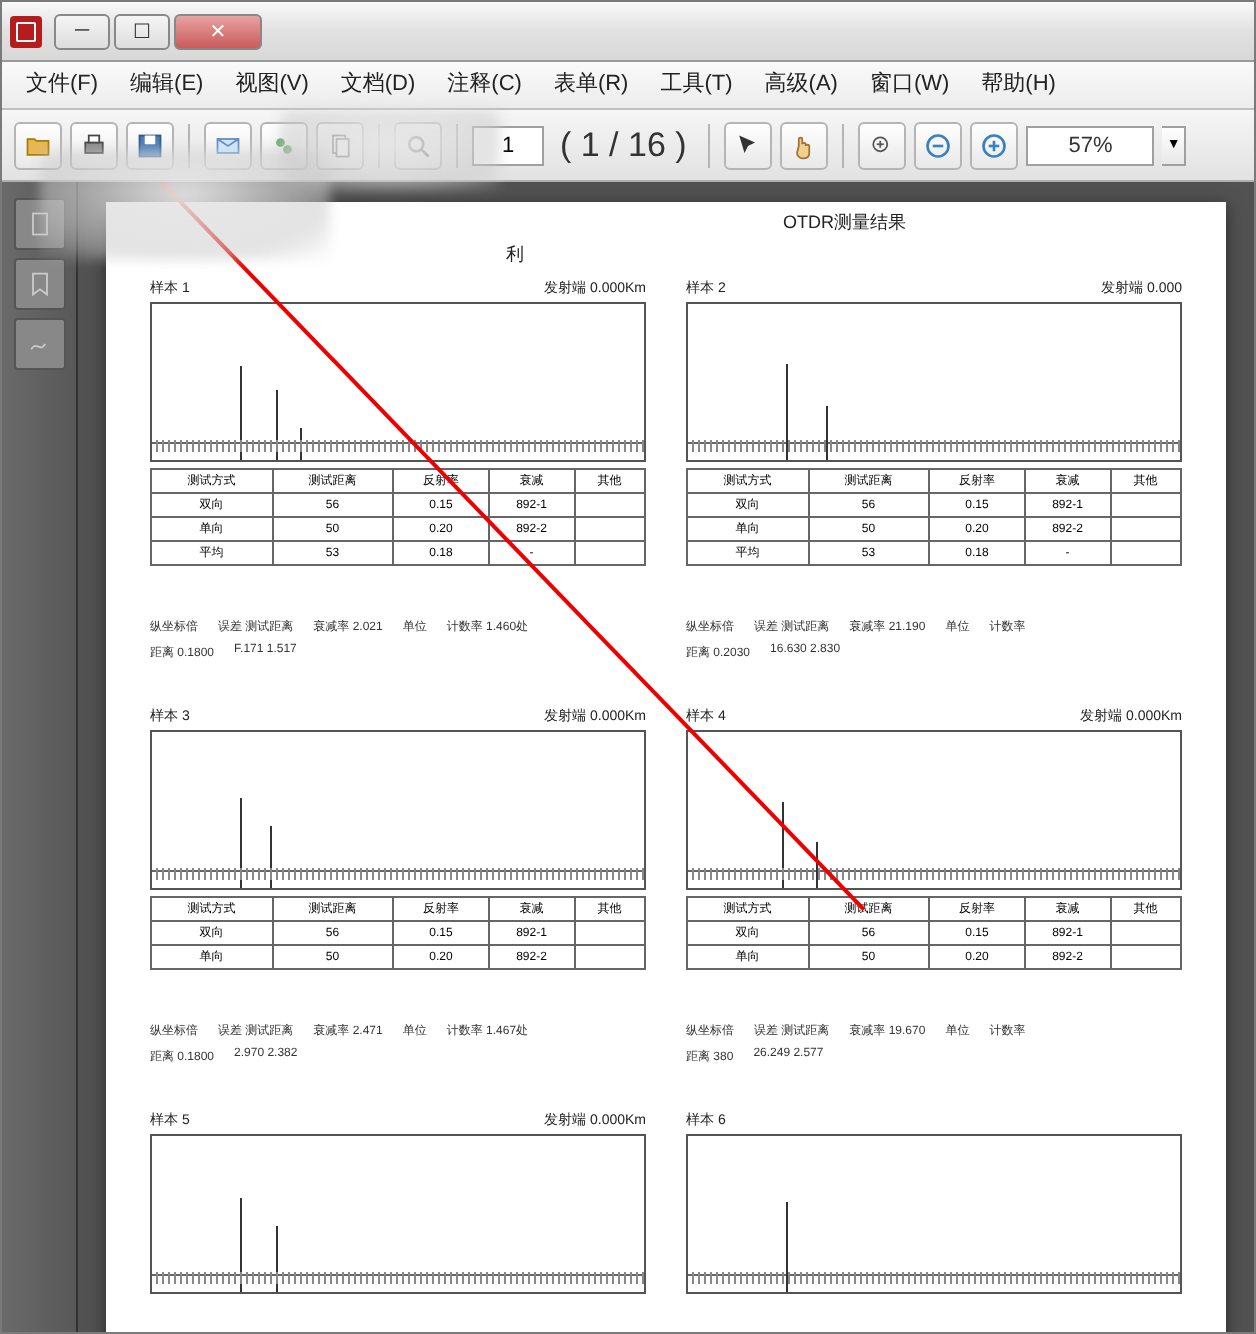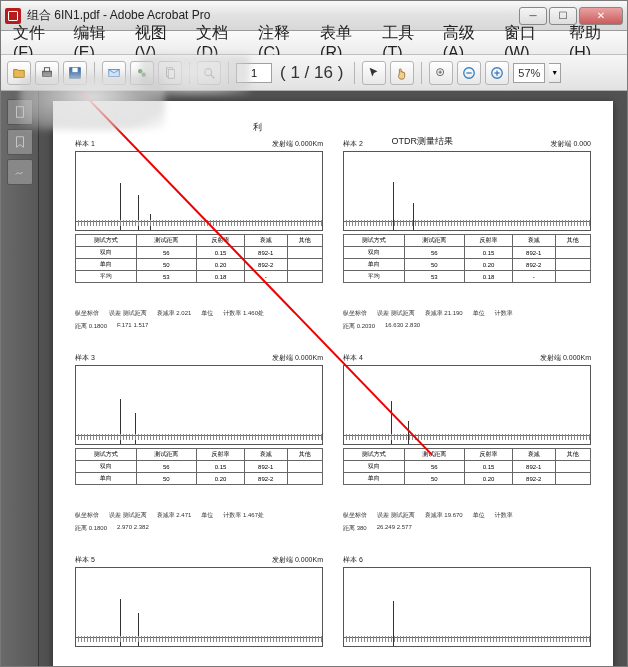--- a/index.html
+++ b/index.html
@@ -5,60 +5,59 @@
 *{margin:0;padding:0;box-sizing:border-box;font-family:"Microsoft YaHei","SimSun",sans-serif}
 body{width:628px;height:667px;background:#1a1a1a;overflow:hidden}
 .window{width:628px;height:667px;background:#fff;display:flex;flex-direction:column;border:1px solid #7a7a7a}
 .titlebar{height:30px;background:linear-gradient(180deg,#f9f9f9 0%,#e1e1e1 50%,#d8d8d8 100%);display:flex;align-items:center;padding:0 4px;border-bottom:1px solid #9a9a9a}
 .app-icon{width:16px;height:16px;background:#b71c1c;border-radius:2px;margin-right:6px;position:relative}
 .app-icon::after{content:"";position:absolute;inset:3px;border:1px solid #fff;border-radius:1px}
 .title-text{font-size:12px;color:#222;flex:1}
 .win-btns{display:flex;gap:2px}
 .win-btn{width:28px;height:18px;border:1px solid #888;background:linear-gradient(180deg,#f5f5f5,#ddd);border-radius:3px;display:flex;align-items:center;justify-content:center;font-size:10px;color:#333;cursor:pointer}
 .win-btn.close{background:linear-gradient(180deg,#e9a2a2,#c95b5b);color:#fff;width:44px}
-.menubar{height:24px;background:linear-gradient(180deg,#fafafa,#ececec);display:flex;align-items:center;padding:0 4px;border-bottom:1px solid #c0c0c0;font-size:16px}
+.menubar{height:24px;background:linear-gradient(180deg,#fafafa,#ececec);display:flex;padding:0 4px;border-bottom:1px solid #c0c0c0;font-size:11px}
 .menu-item{padding:3px 8px;cursor:pointer;color:#222}
 .toolbar{height:36px;background:linear-gradient(180deg,#f6f6f6,#e2e2e2);display:flex;align-items:center;padding:0 6px;gap:4px;border-bottom:1px solid #b0b0b0}
 .tbtn{width:24px;height:24px;border:1px solid #b5b5b5;background:linear-gradient(180deg,#fff,#e8e8e8);border-radius:3px;display:flex;align-items:center;justify-content:center;cursor:pointer}
 .tbtn svg{width:14px;height:14px}
 .sep{width:1px;height:22px;background:#b5b5b5;margin:0 3px}
 .page-input{width:36px;height:20px;border:1px solid #a0a0a0;text-align:center;font-size:11px;background:#fff}
 .page-info{font-size:17px;color:#333;padding:0 4px}
-.zoom-text{font-size:11px;color:#333;padding:0 4px;border:1px solid #a0a0a0;background:#fff;height:20px;display:flex;align-items:center;width:32px;justify-content:center}
+.zoom-text{font-size:11px;color:#333;padding:0 4px;border:1px solid #a0a0a0;background:#fff;height:20px;display:flex;align-items:center;width:64px;justify-content:center}
 .zoom-dd{width:12px;height:20px;border:1px solid #a0a0a0;border-left:0;background:linear-gradient(180deg,#fff,#e8e8e8);display:flex;align-items:center;justify-content:center;cursor:pointer;font-size:7px}
 .content{flex:1;display:flex;background:#525252;overflow:hidden}
 .sidepanel{width:38px;background:linear-gradient(90deg,#6a6a6a,#585858);border-right:1px solid #333;display:flex;flex-direction:column;padding-top:8px;gap:4px;align-items:center}
 .side-btn{width:26px;height:26px;background:#888;border:1px solid #555;border-radius:2px;cursor:pointer;display:flex;align-items:center;justify-content:center}
 .side-btn svg{width:14px;height:14px;stroke:#ccc;fill:#ccc}
 .doc-area{flex:1;background:#525252;overflow:auto;padding:10px 10px 0 10px;position:relative}
 .page{width:560px;min-height:800px;background:#fff;margin:0 auto;box-shadow:0 2px 8px rgba(0,0,0,.5);padding:20px 22px;position:relative}
 .annot-line{position:absolute;background:#e00;height:2px;transform-origin:left center;z-index:5}
 .row2{display:flex;gap:20px;margin-bottom:22px}
 .panel{flex:1;position:relative}
 .p-head{display:flex;justify-content:space-between;font-size:7px;color:#222;margin-bottom:2px}
 .chart{height:80px;border:1px solid #555;background:#fff;position:relative;margin-bottom:3px}
 .chart .peak{position:absolute;bottom:0;width:1px;background:#333}
 .chart .baseline{position:absolute;bottom:8px;left:0;right:0;height:1px;background:#666}
 .chart .wave{position:absolute;bottom:4px;left:0;right:0;height:6px;background:repeating-linear-gradient(90deg,transparent 0,transparent 2px,#888 2px,#888 3px)}
 .tbl{width:100%;border-collapse:collapse;font-size:6px}
 .tbl td,.tbl th{border:1px solid #666;padding:1px 2px;text-align:center;white-space:nowrap}
 .sm-row{display:flex;font-size:6px;color:#333;gap:10px;margin-top:4px;justify-content:flex-start}
 .sm-row span{flex:0 0 auto}
-.doc-title{position:absolute;top:34px;right:160px;font-size:9px;color:#222}
+.doc-title{position:absolute;top:4px;right:160px;font-size:9px;color:#222}
 .doc-left{position:absolute;top:20px;left:200px;font-size:9px;color:#222}
 .smudge{position:absolute;width:145px;height:55px;background:radial-gradient(ellipse at 50% 40%,rgba(230,230,230,.95),rgba(200,200,200,.5) 70%,transparent);filter:blur(3px);z-index:10;pointer-events:none}
 </style>
 </head>
 <body>
 
 <div class="window">
 
   <div class="titlebar">
     <div class="app-icon"></div>
-    <div class="title-text">组合 6IN1.pdf - Adobe Acrobat Pro</div>
     <div class="win-btns">
       <div class="win-btn">─</div>
       <div class="win-btn">☐</div>
       <div class="win-btn close">✕</div>
     </div>
   </div>
 
   <div class="menubar">
     <div class="menu-item">文件(F)</div>
     <div class="menu-item">编辑(E)</div>

